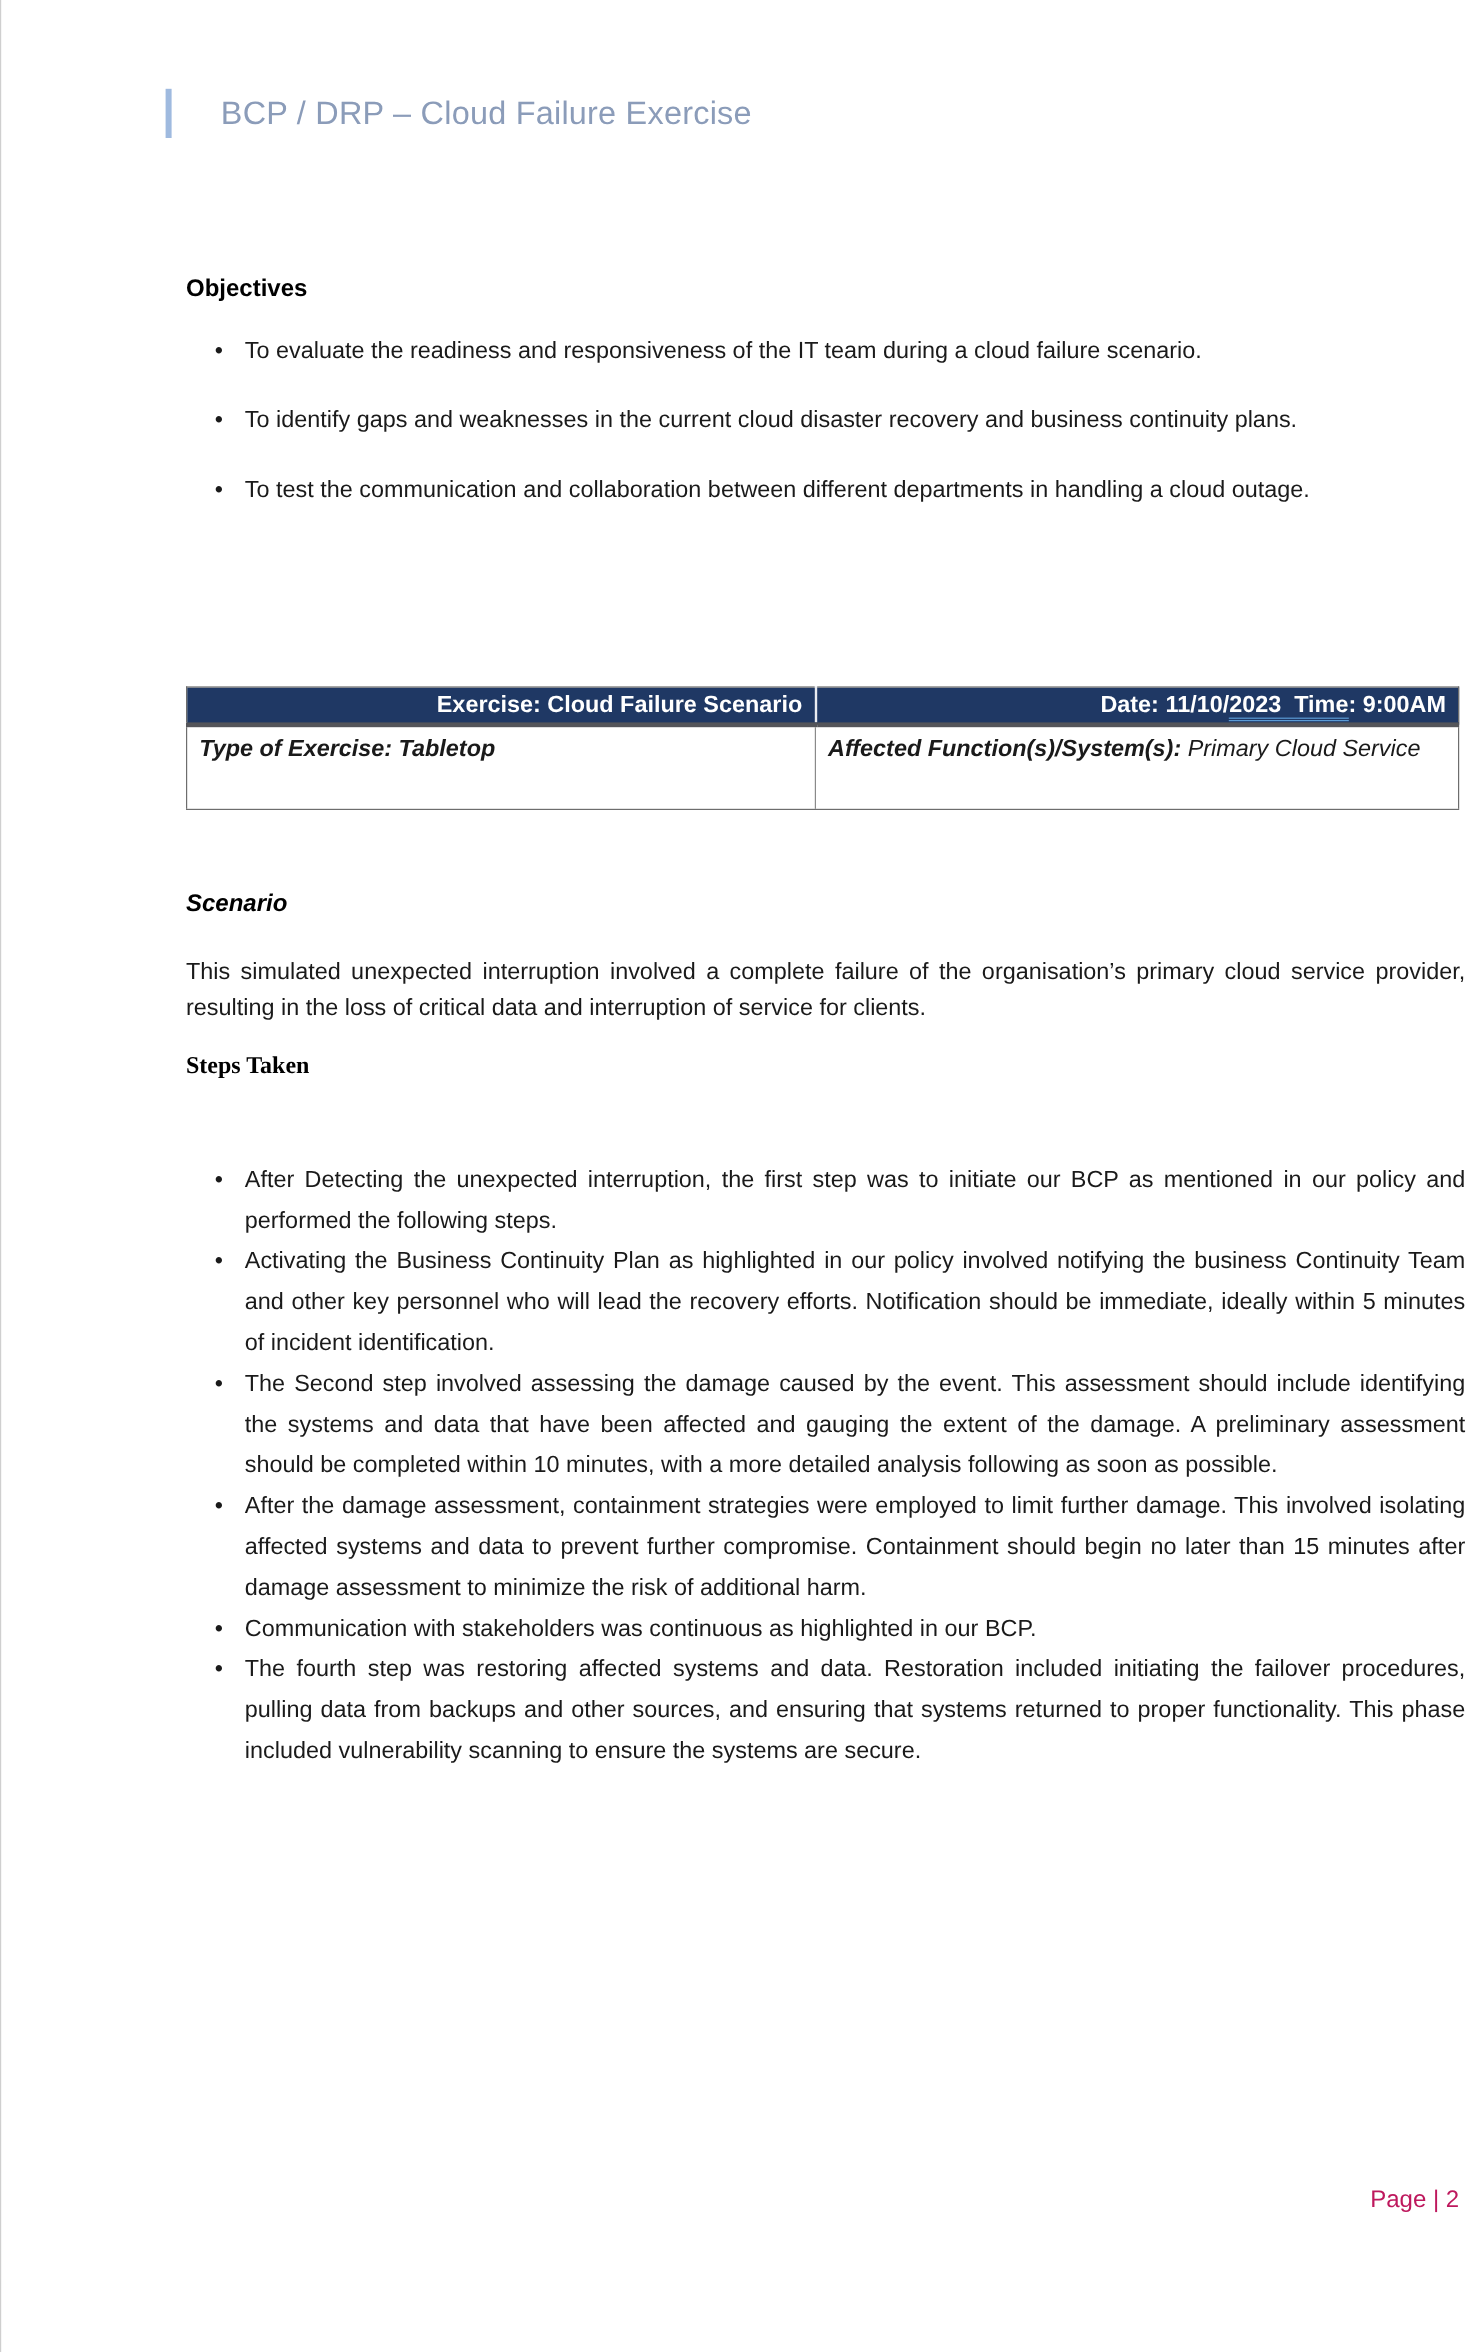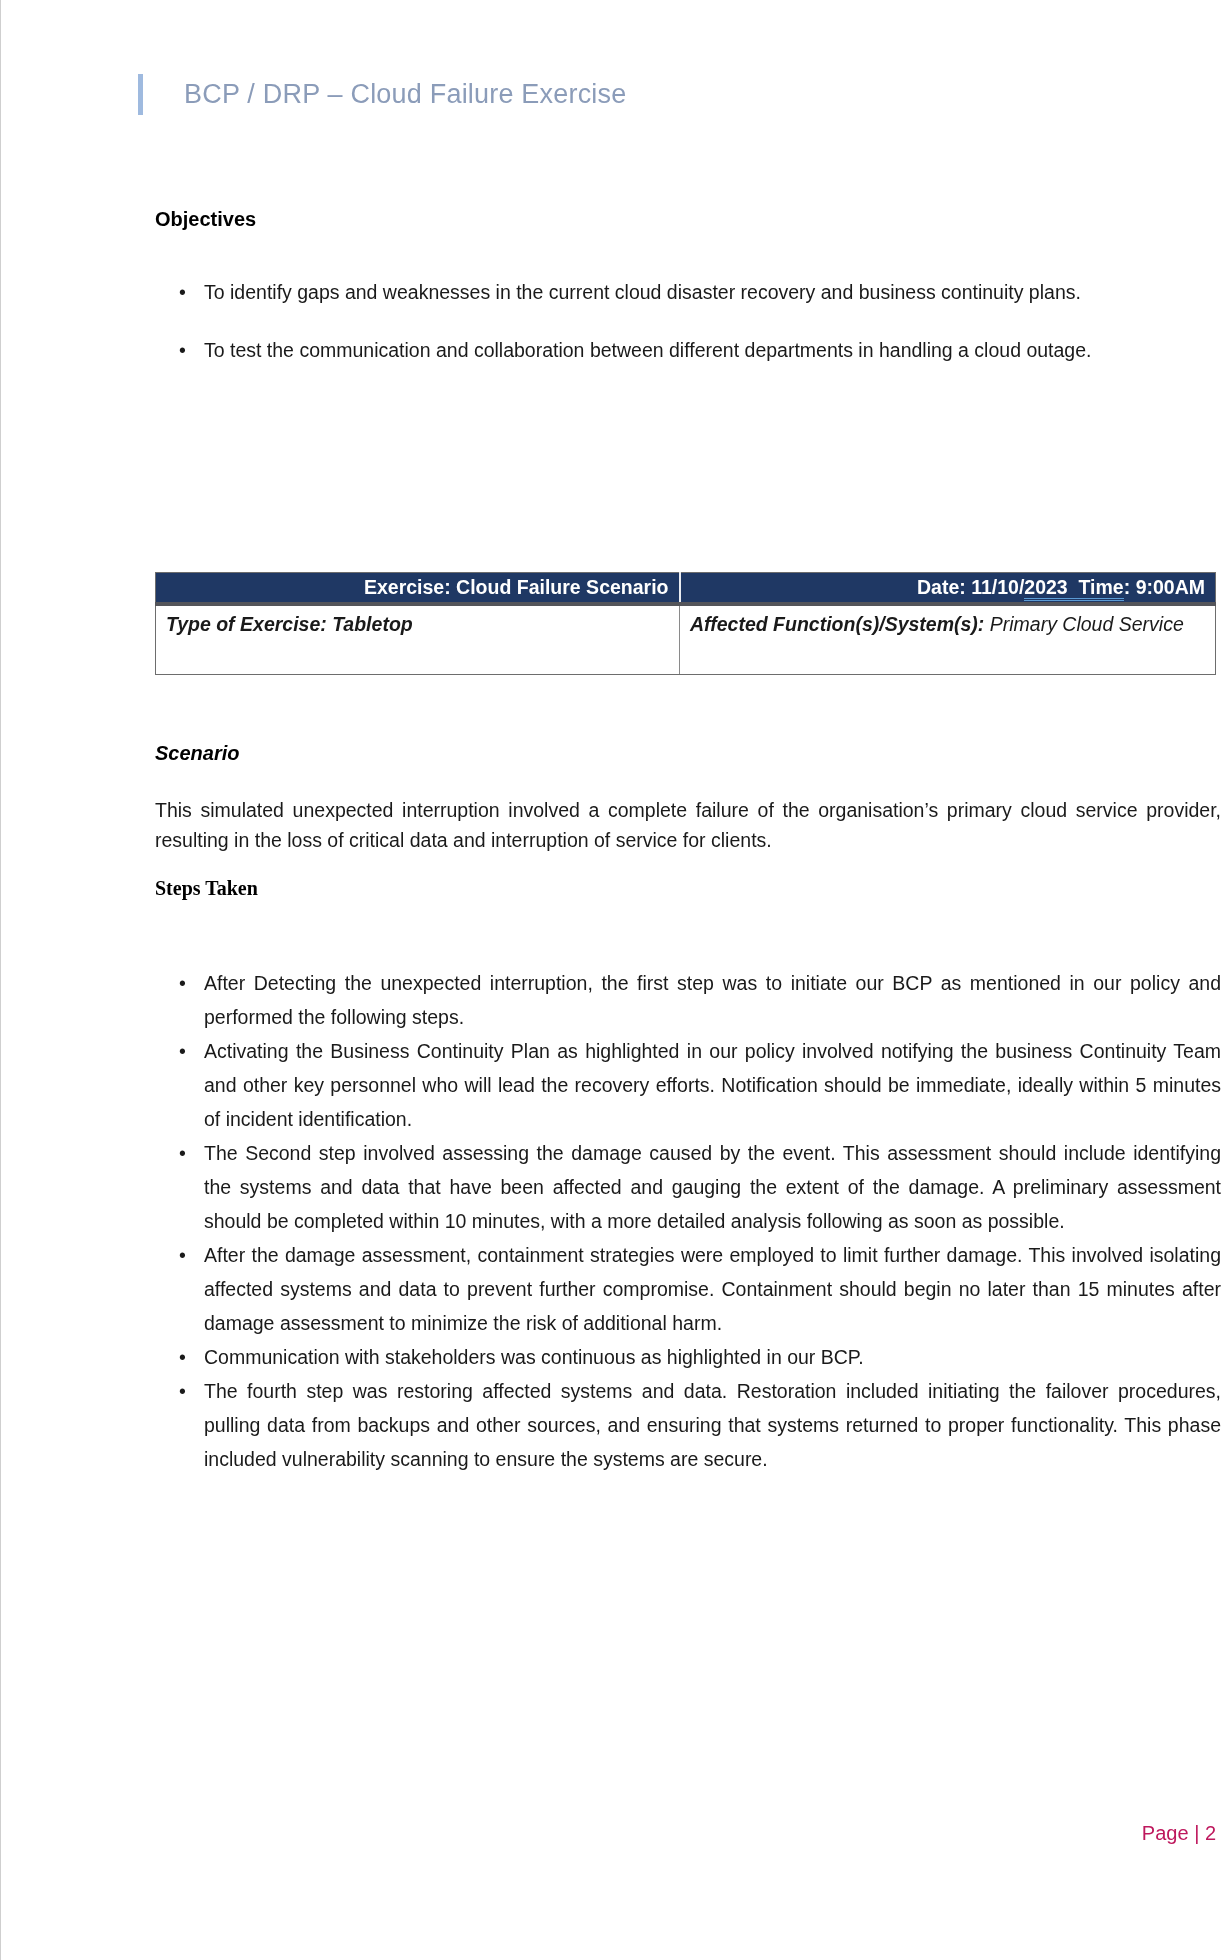--- a/index.html
+++ b/index.html
@@ -24,21 +24,21 @@
     font-size: 27px; line-height: 41px;
     color: #8B9CB9;
     letter-spacing: 0.2px;
   }
   
   .h2 {
     position: absolute; left: 155px;
     font-size: 20px; font-weight: bold; line-height: 27px;
     color: #000000;
   }
-  #objectives-h { top: 206px; }
+  #objectives-h { top: 228px; }
   #scenario-h  { top: 740px; font-style: italic; }
   #steps-h     { top: 875px; font-family: Liberation Serif, serif; }
   
   ul.doc-list {
     position: absolute; left: 155px;
     width: 1066px;
     margin: 0; padding: 0;
     list-style: none;
     font-size: 19.5px;
   }
@@ -109,20 +109,21 @@
 </head>
 <body>
 
 <div class="page-edge"></div>
 
 <div class="doc-title">BCP / DRP – Cloud Failure Exercise</div>
 
 <div class="h2" id="objectives-h">Objectives</div>
 
 <ul class="doc-list" id="objectives-list">
+  <li>To evaluate the readiness and responsiveness of the IT team during a cloud failure scenario.</li>
   <li>To identify gaps and weaknesses in the current cloud disaster recovery and business continuity plans.</li>
   <li class="justify">To test the communication and collaboration between different departments in handling a cloud outage.</li>
 </ul>
 
 <table id="exercise-table">
   <colgroup>
       <col class="c1">
       <col>
     </colgroup>
   <tbody>

